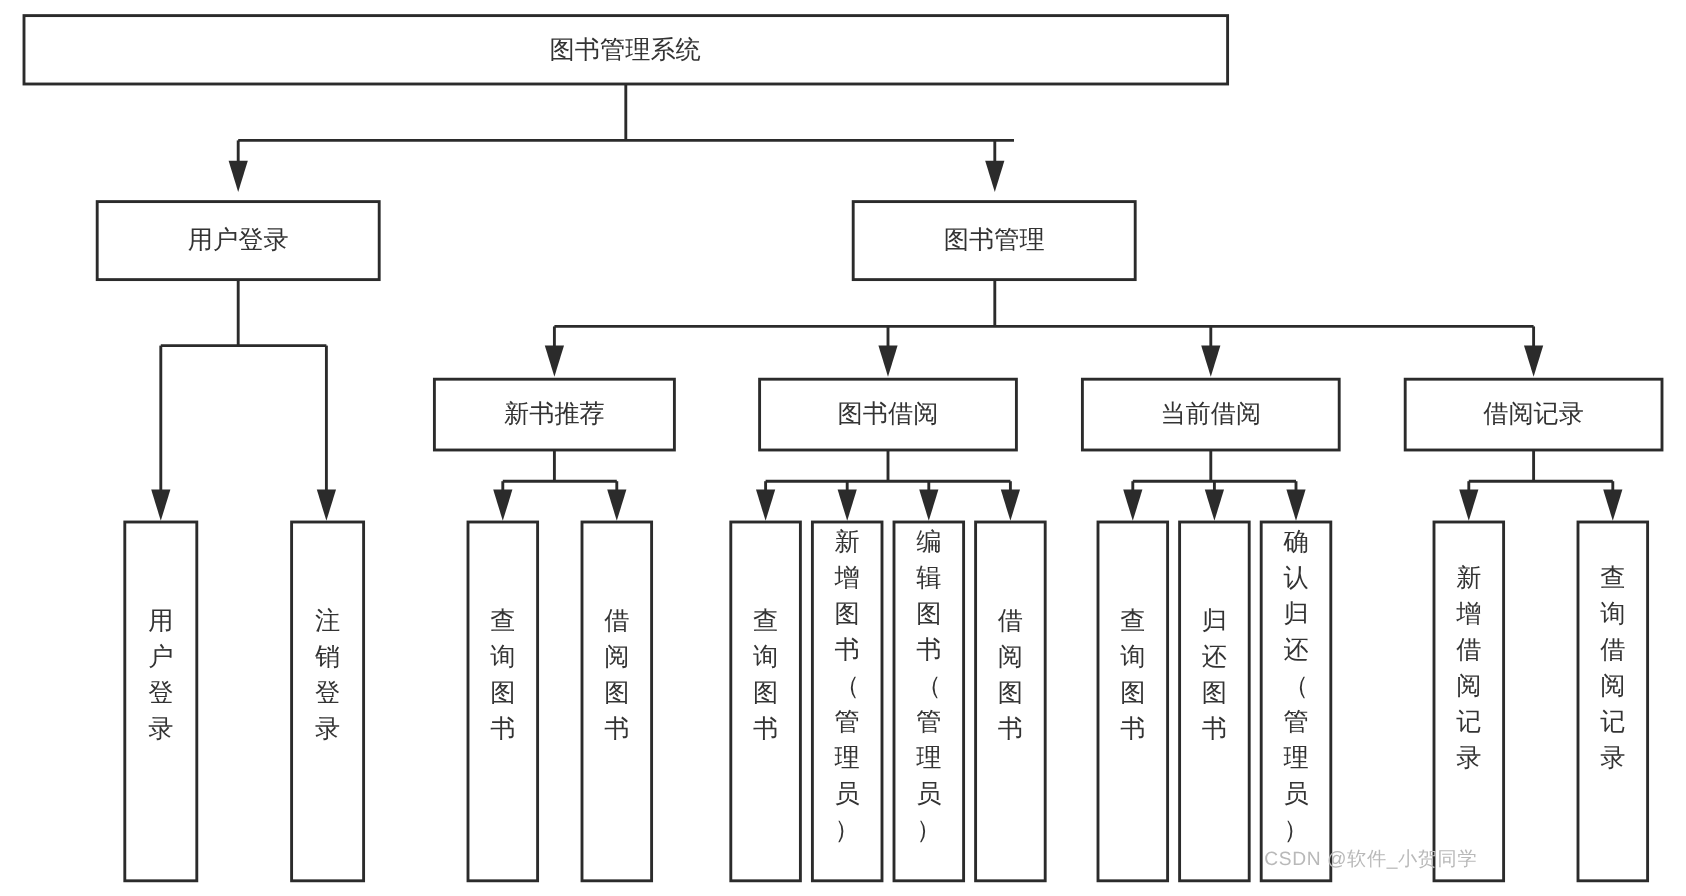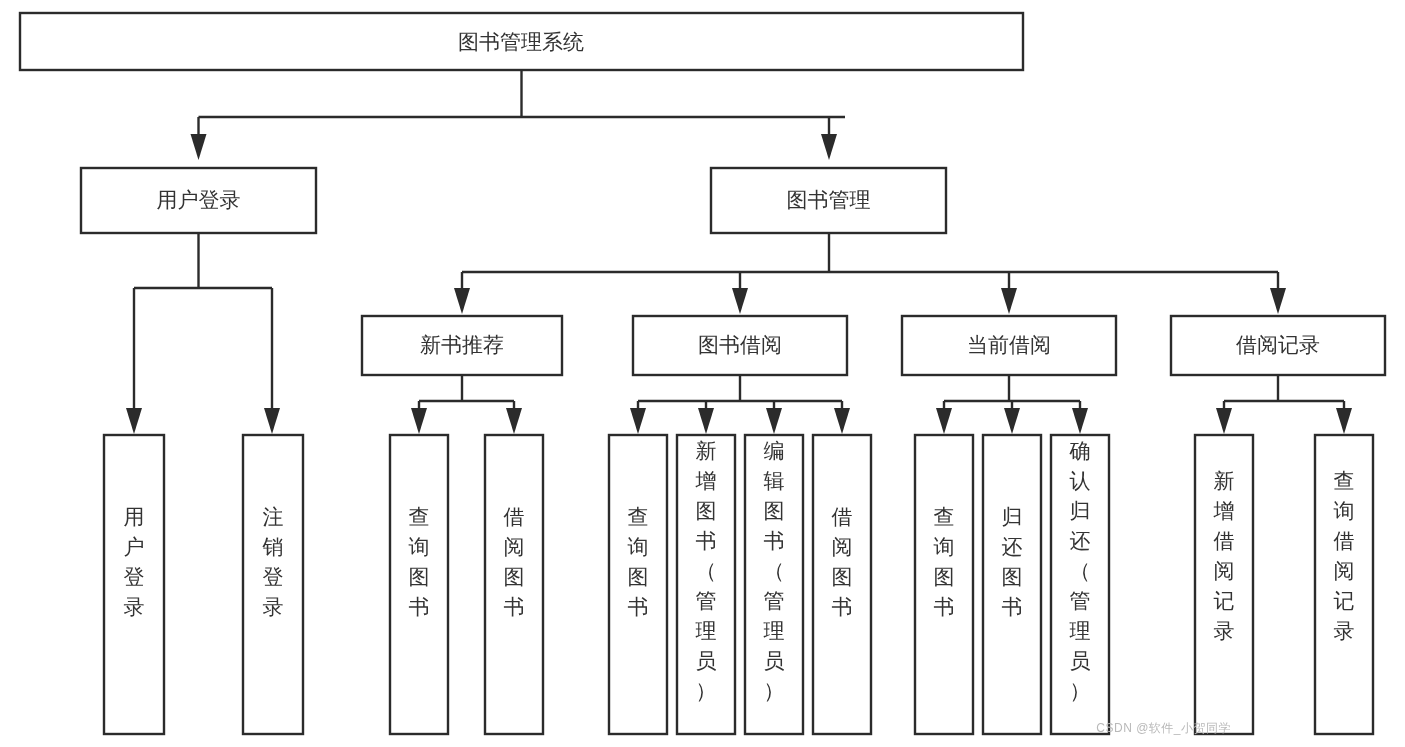--- a/index.html
+++ b/index.html
@@ -21,23 +21,23 @@
     dominant-baseline:middle;
   }
   .node-label-v{
     font-family:"Liberation Sans","DejaVu Sans",sans-serif;
     fill:#333333;
     font-size:21px;
     text-anchor:middle;
   }
   .watermark{
     position:absolute;
-    right:10px;bottom:10px;
+    right:10px;bottom:20px;
     font-family:"Liberation Sans","DejaVu Sans",sans-serif;
-    font-size:12px;
+    font-size:16px;
     color:#b9b9b9;
     letter-spacing:0.5px;
     white-space:nowrap;
     user-select:none;
   }
 </style>
 </head>
 <body>
 
 <div id="chart-root">

